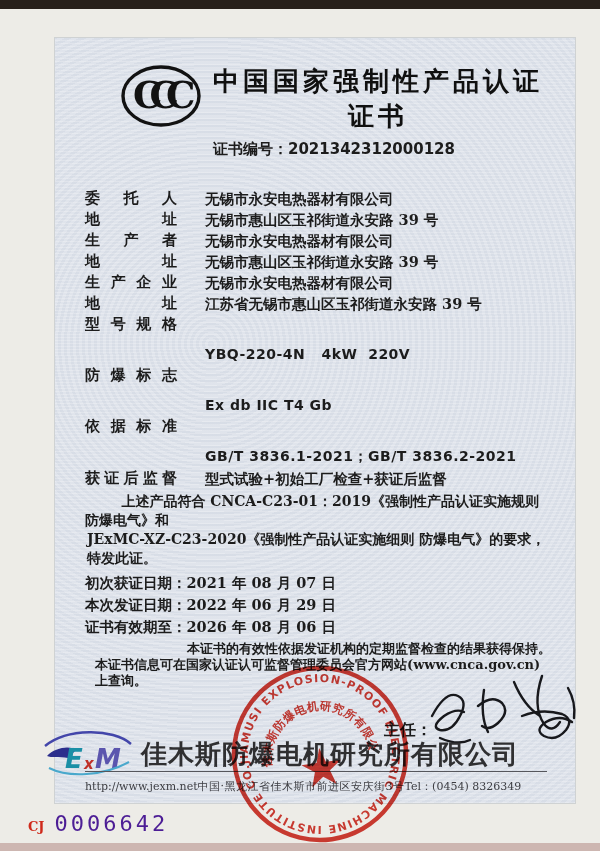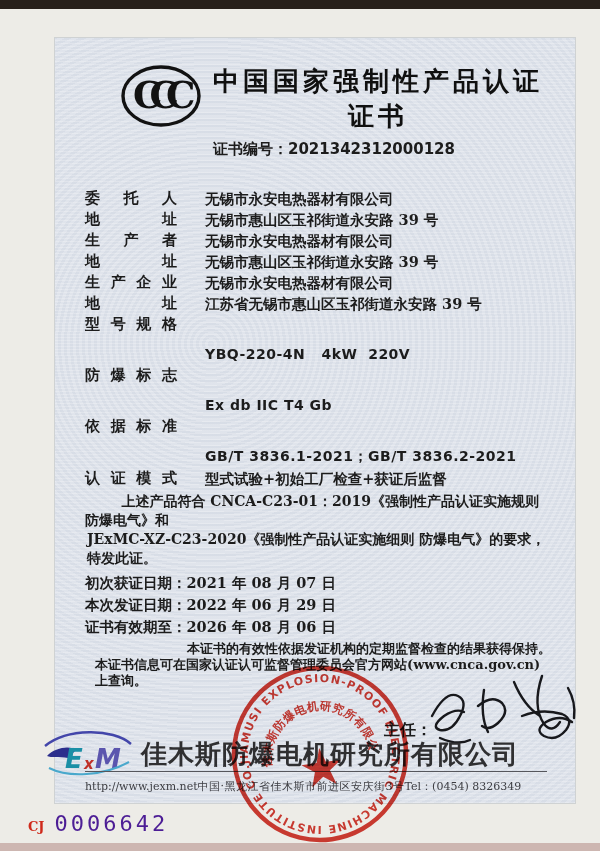--- a/index.html
+++ b/index.html
@@ -141,21 +141,21 @@
       </div>
       <div class="frow">
         <span class="flabel">防爆标志</span>
         <span class="fvalue latin">Ex db IIC T4 Gb</span>
       </div>
       <div class="frow">
         <span class="flabel">依据标准</span>
         <span class="fvalue latin">GB/T 3836.1-2021；GB/T 3836.2-2021</span>
       </div>
       <div class="frow mode">
-        <span class="flabel">认证模式</span>
+        <span class="flabel">获证后监督</span>
         <span class="fvalue">型式试验+初始工厂检查+获证后监督</span>
       </div>
     </div>
 
     <div class="statement">
       <div class="l1">上述产品符合 CNCA-C23-01：2019《强制性产品认证实施规则 防爆电气》和</div>
       <div class="l2">JExMC-XZ-C23-2020《强制性产品认证实施细则 防爆电气》的要求，特发此证。</div>
     </div>
 
 

